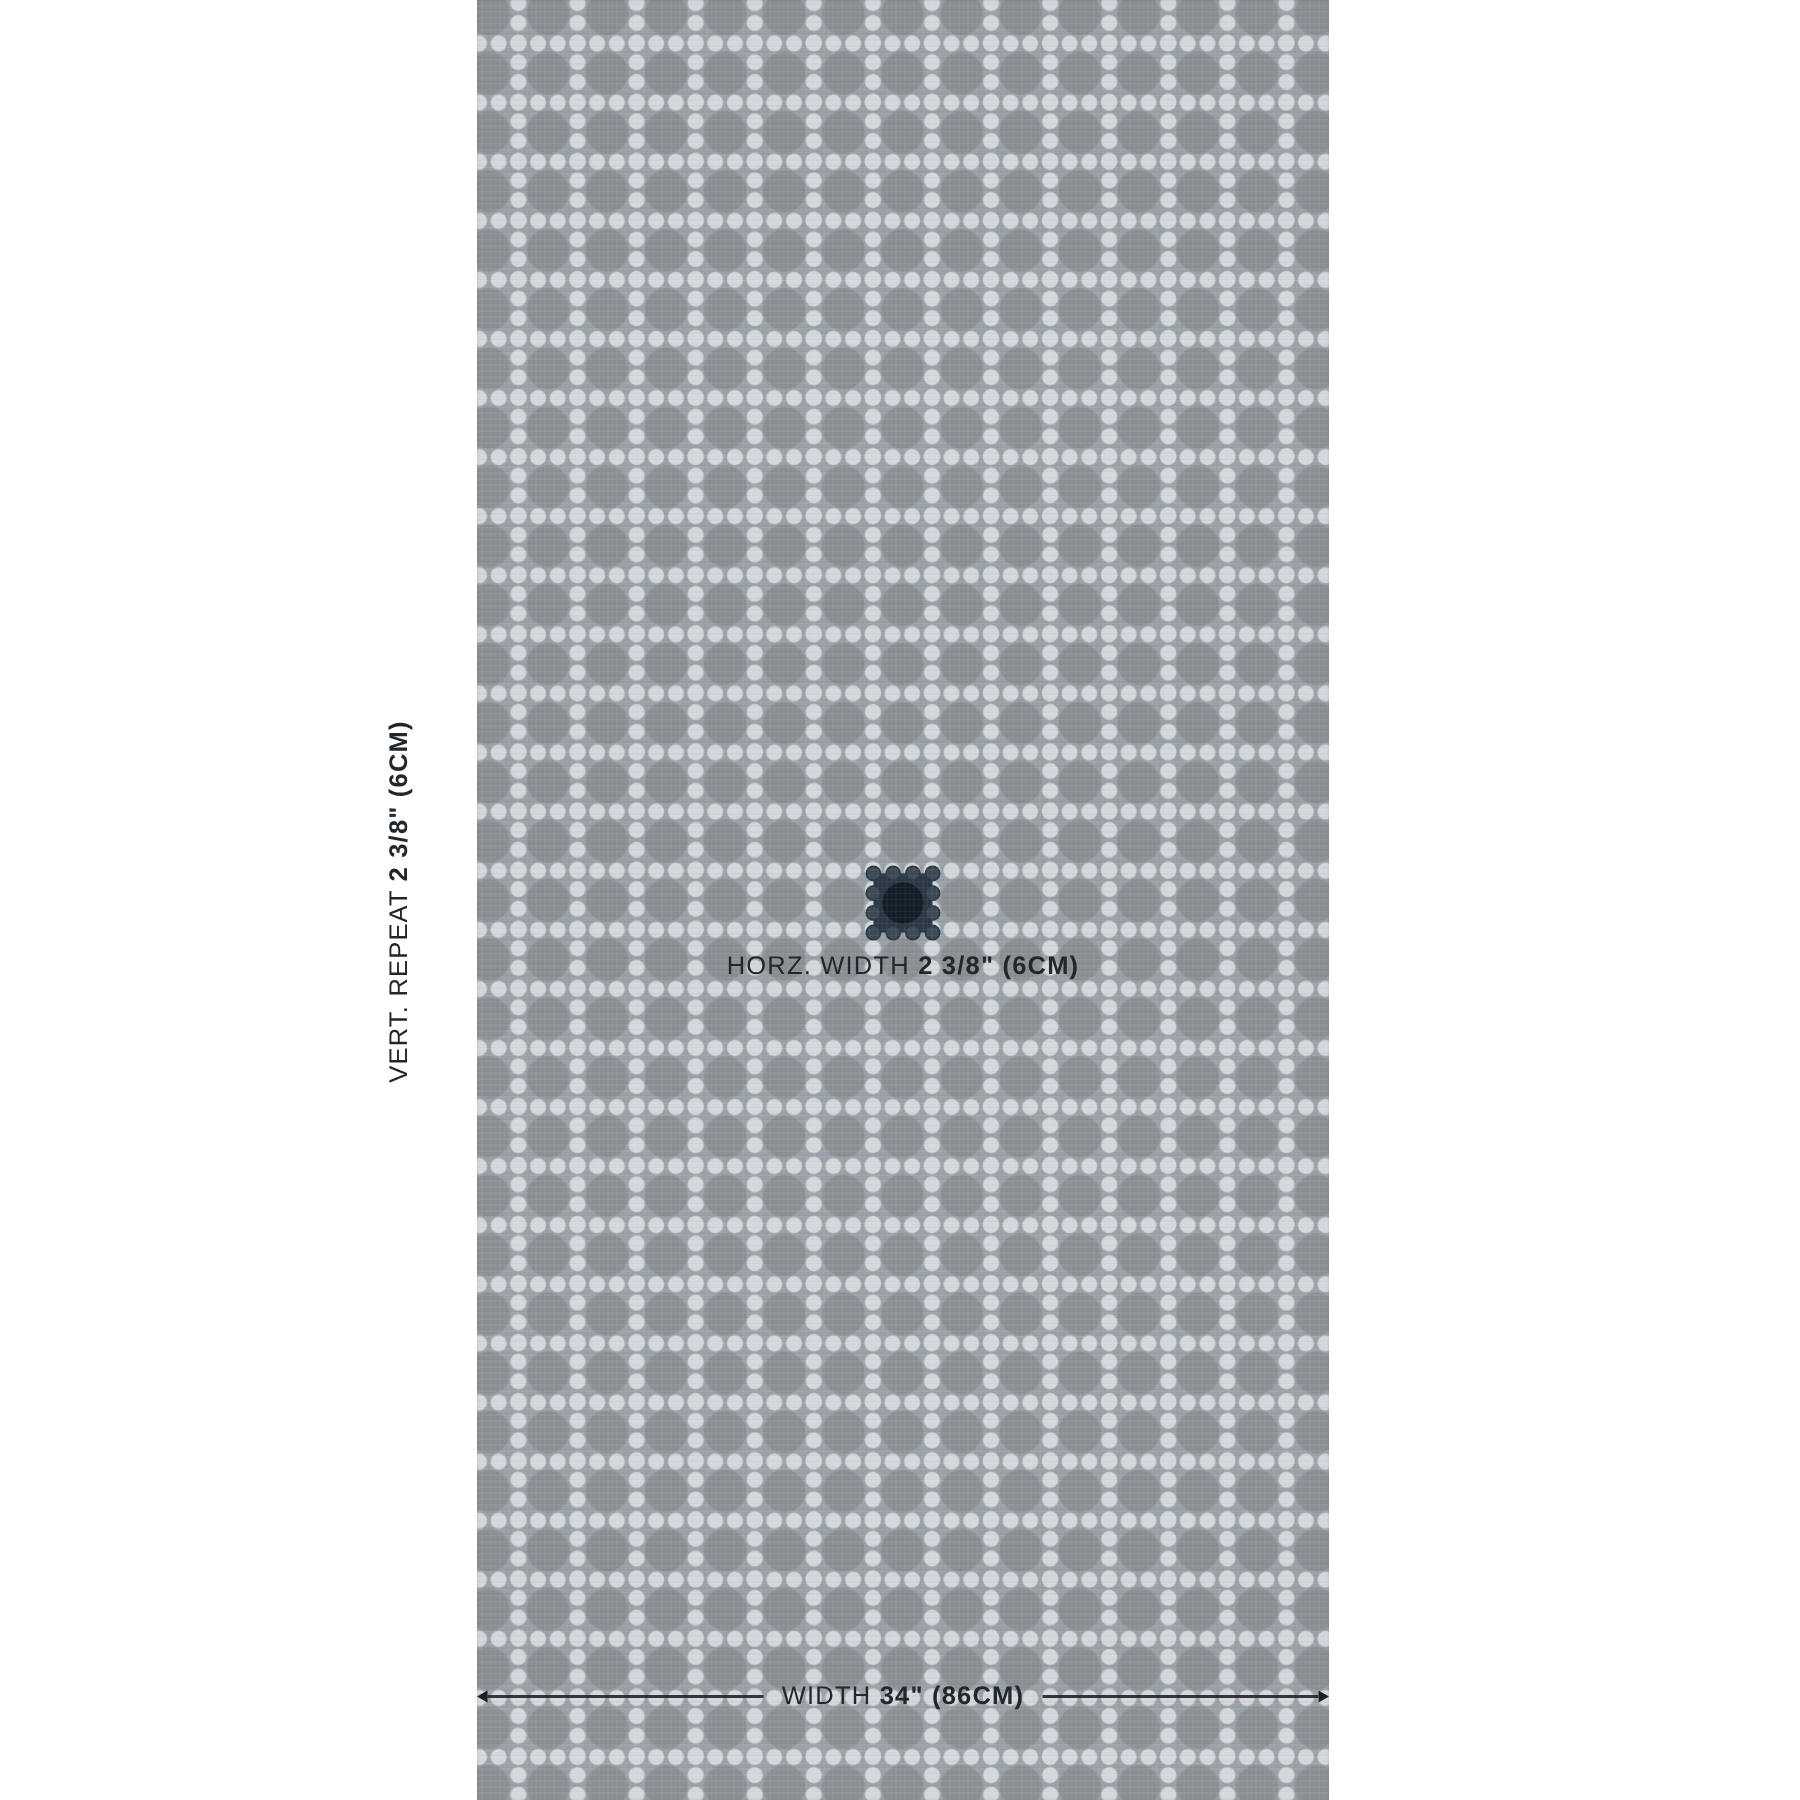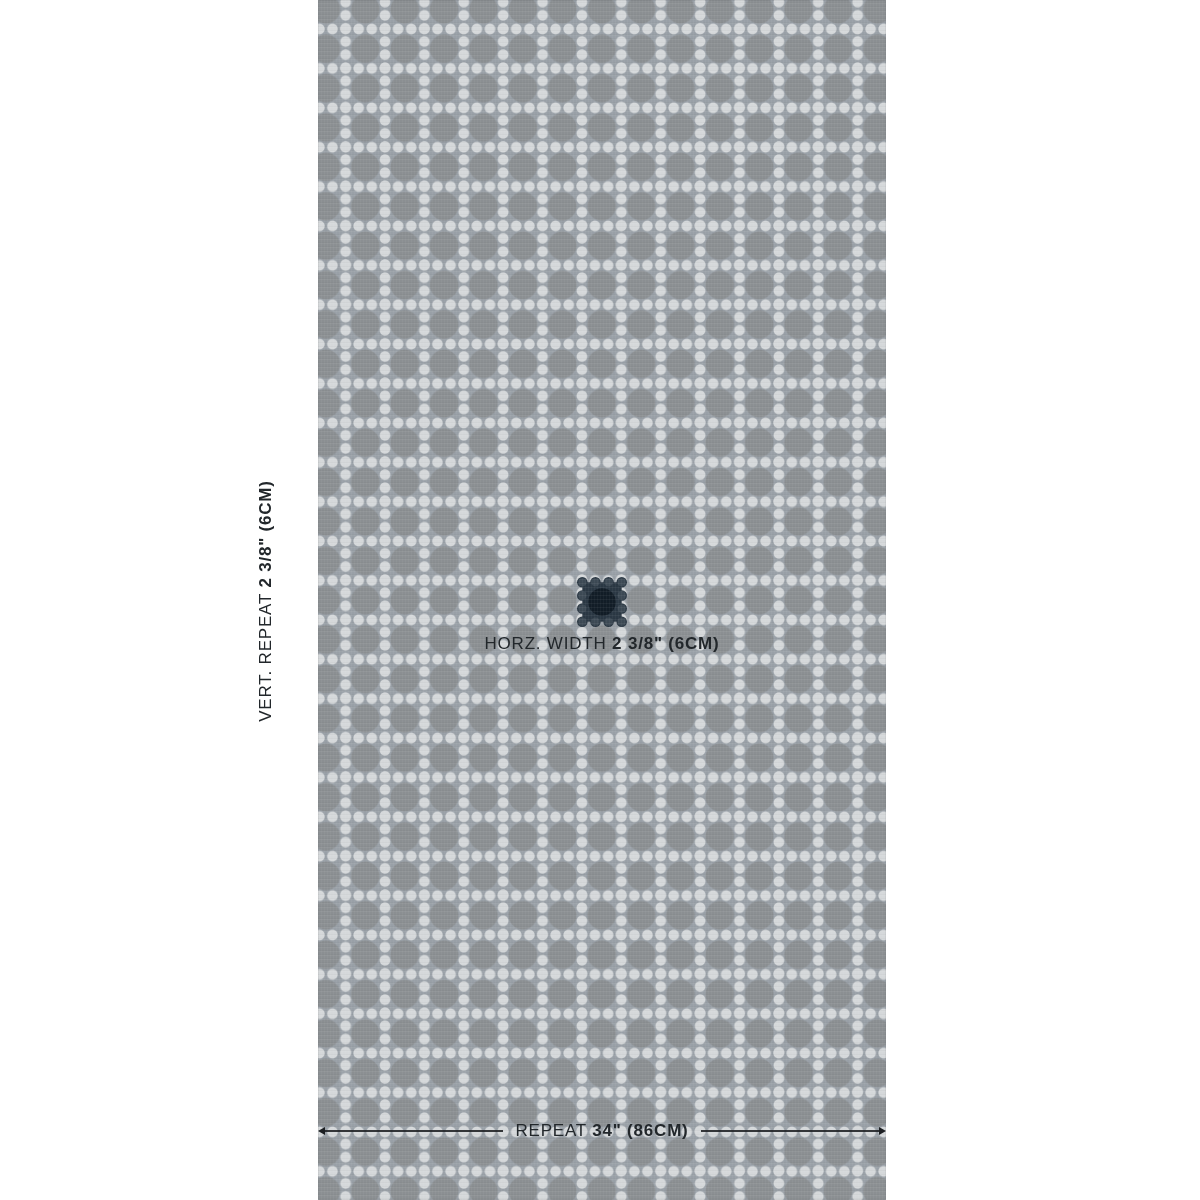--- a/index.html
+++ b/index.html
@@ -108,21 +108,21 @@
 
     <div class="lbl-row horz-label">
       <span class="pfx">HORZ. WIDTH</span>
       <span class="val">2 3/8" (6CM)</span>
     </div>
 
     <div class="width-measure">
       <span class="arr arr-left"></span>
       <span class="mline"></span>
       <span class="lbl-row width-text">
-        <span class="pfx">REPEAT</span>
+        <span class="pfx">WIDTH</span>
         <span class="val">34" (86CM)</span>
       </span>
       <span class="mline"></span>
       <span class="arr arr-right"></span>
     </div>
 
     <div class="texture"></div>
   </div>
 
 </div>

